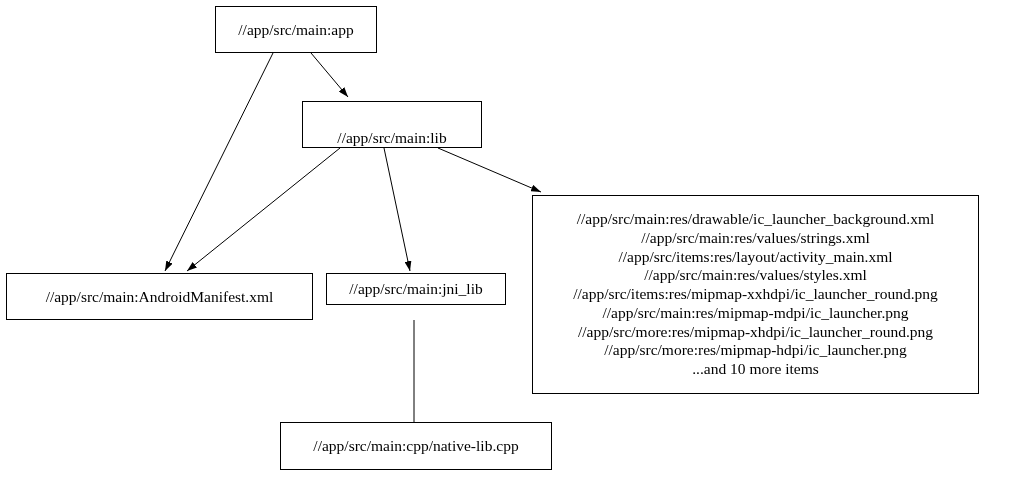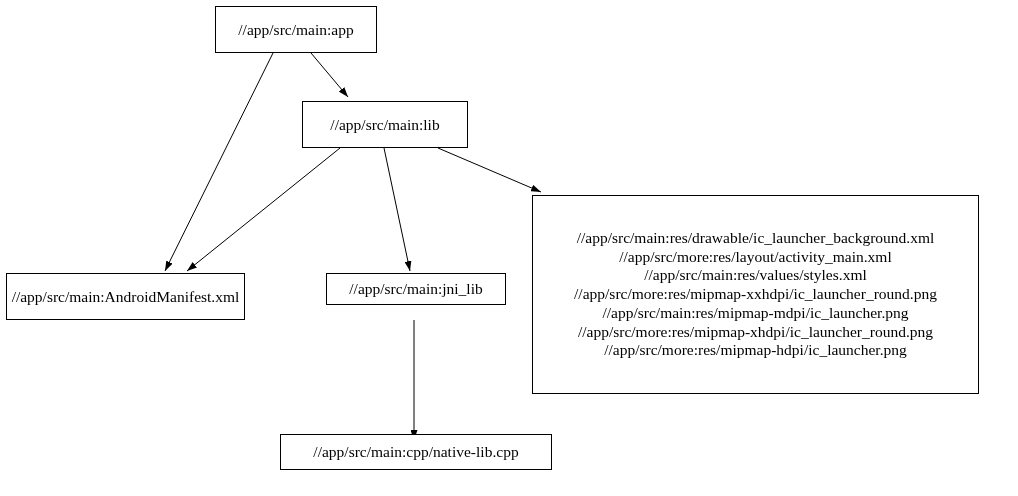--- a/index.html
+++ b/index.html
@@ -33,24 +33,24 @@
     border: 1px solid #000000;
     background: #ffffff;
     display: flex;
     align-items: center;
     justify-content: center;
     text-align: center;
     font-size: 15.5px;
     white-space: nowrap;
   }
   .node-app        { left: 203px; top: 6px;   width: 162px; height: 47px; margin-left: 12px; }
-  .node-lib        { left: 302px; top: 101px; width: 166px; height: 47px; }
-  .node-manifest   { left: 6px;   top: 273px; width: 239px; height: 47px; justify-content: center; }
+  .node-lib        { left: 302px; top: 101px; width: 180px; height: 47px; align-items: flex-end; }
+  .node-manifest   { left: 6px;   top: 273px; width: 307px; height: 47px; justify-content: center; }
   .node-jni-lib    { left: 326px; top: 273px; width: 180px; height: 32px; }
-  .node-native-lib { left: 280px; top: 434px; width: 272px; height: 36px; }
+  .node-native-lib { left: 280px; top: 422px; width: 272px; height: 48px; }
   .node-res-group  {
     left: 532px; top: 195px; width: 447px; height: 199px;
     flex-direction: column;
     justify-content: center;
     line-height: 18.8px;
   }
   .res-line { width: 100%; text-align: center; }
 </style>
 </head>
 <body>
@@ -82,25 +82,27 @@
   <div class="node node-manifest">
     <span>//app/src/main:AndroidManifest.xml</span>
   </div>
 
   <div class="node node-jni-lib">
     <span>//app/src/main:jni_lib</span>
   </div>
 
   <div class="node node-res-group">
     <div class="res-line">//app/src/main:res/drawable/ic_launcher_background.xml</div>
-    <div class="res-line">//app/src/more:res/layout/activity_main.xml</div>
+    <div class="res-line">//app/src/main:res/values/strings.xml</div>
+    <div class="res-line">//app/src/items:res/layout/activity_main.xml</div>
     <div class="res-line">//app/src/main:res/values/styles.xml</div>
-    <div class="res-line">//app/src/more:res/mipmap-xxhdpi/ic_launcher_round.png</div>
+    <div class="res-line">//app/src/items:res/mipmap-xxhdpi/ic_launcher_round.png</div>
     <div class="res-line">//app/src/main:res/mipmap-mdpi/ic_launcher.png</div>
     <div class="res-line">//app/src/more:res/mipmap-xhdpi/ic_launcher_round.png</div>
     <div class="res-line">//app/src/more:res/mipmap-hdpi/ic_launcher.png</div>
+    <div class="res-line">...and 10 more items</div>
   </div>
 
   <div class="node node-native-lib">
     <span>//app/src/main:cpp/native-lib.cpp</span>
   </div>
 
 </div>
 
 </body></html>

